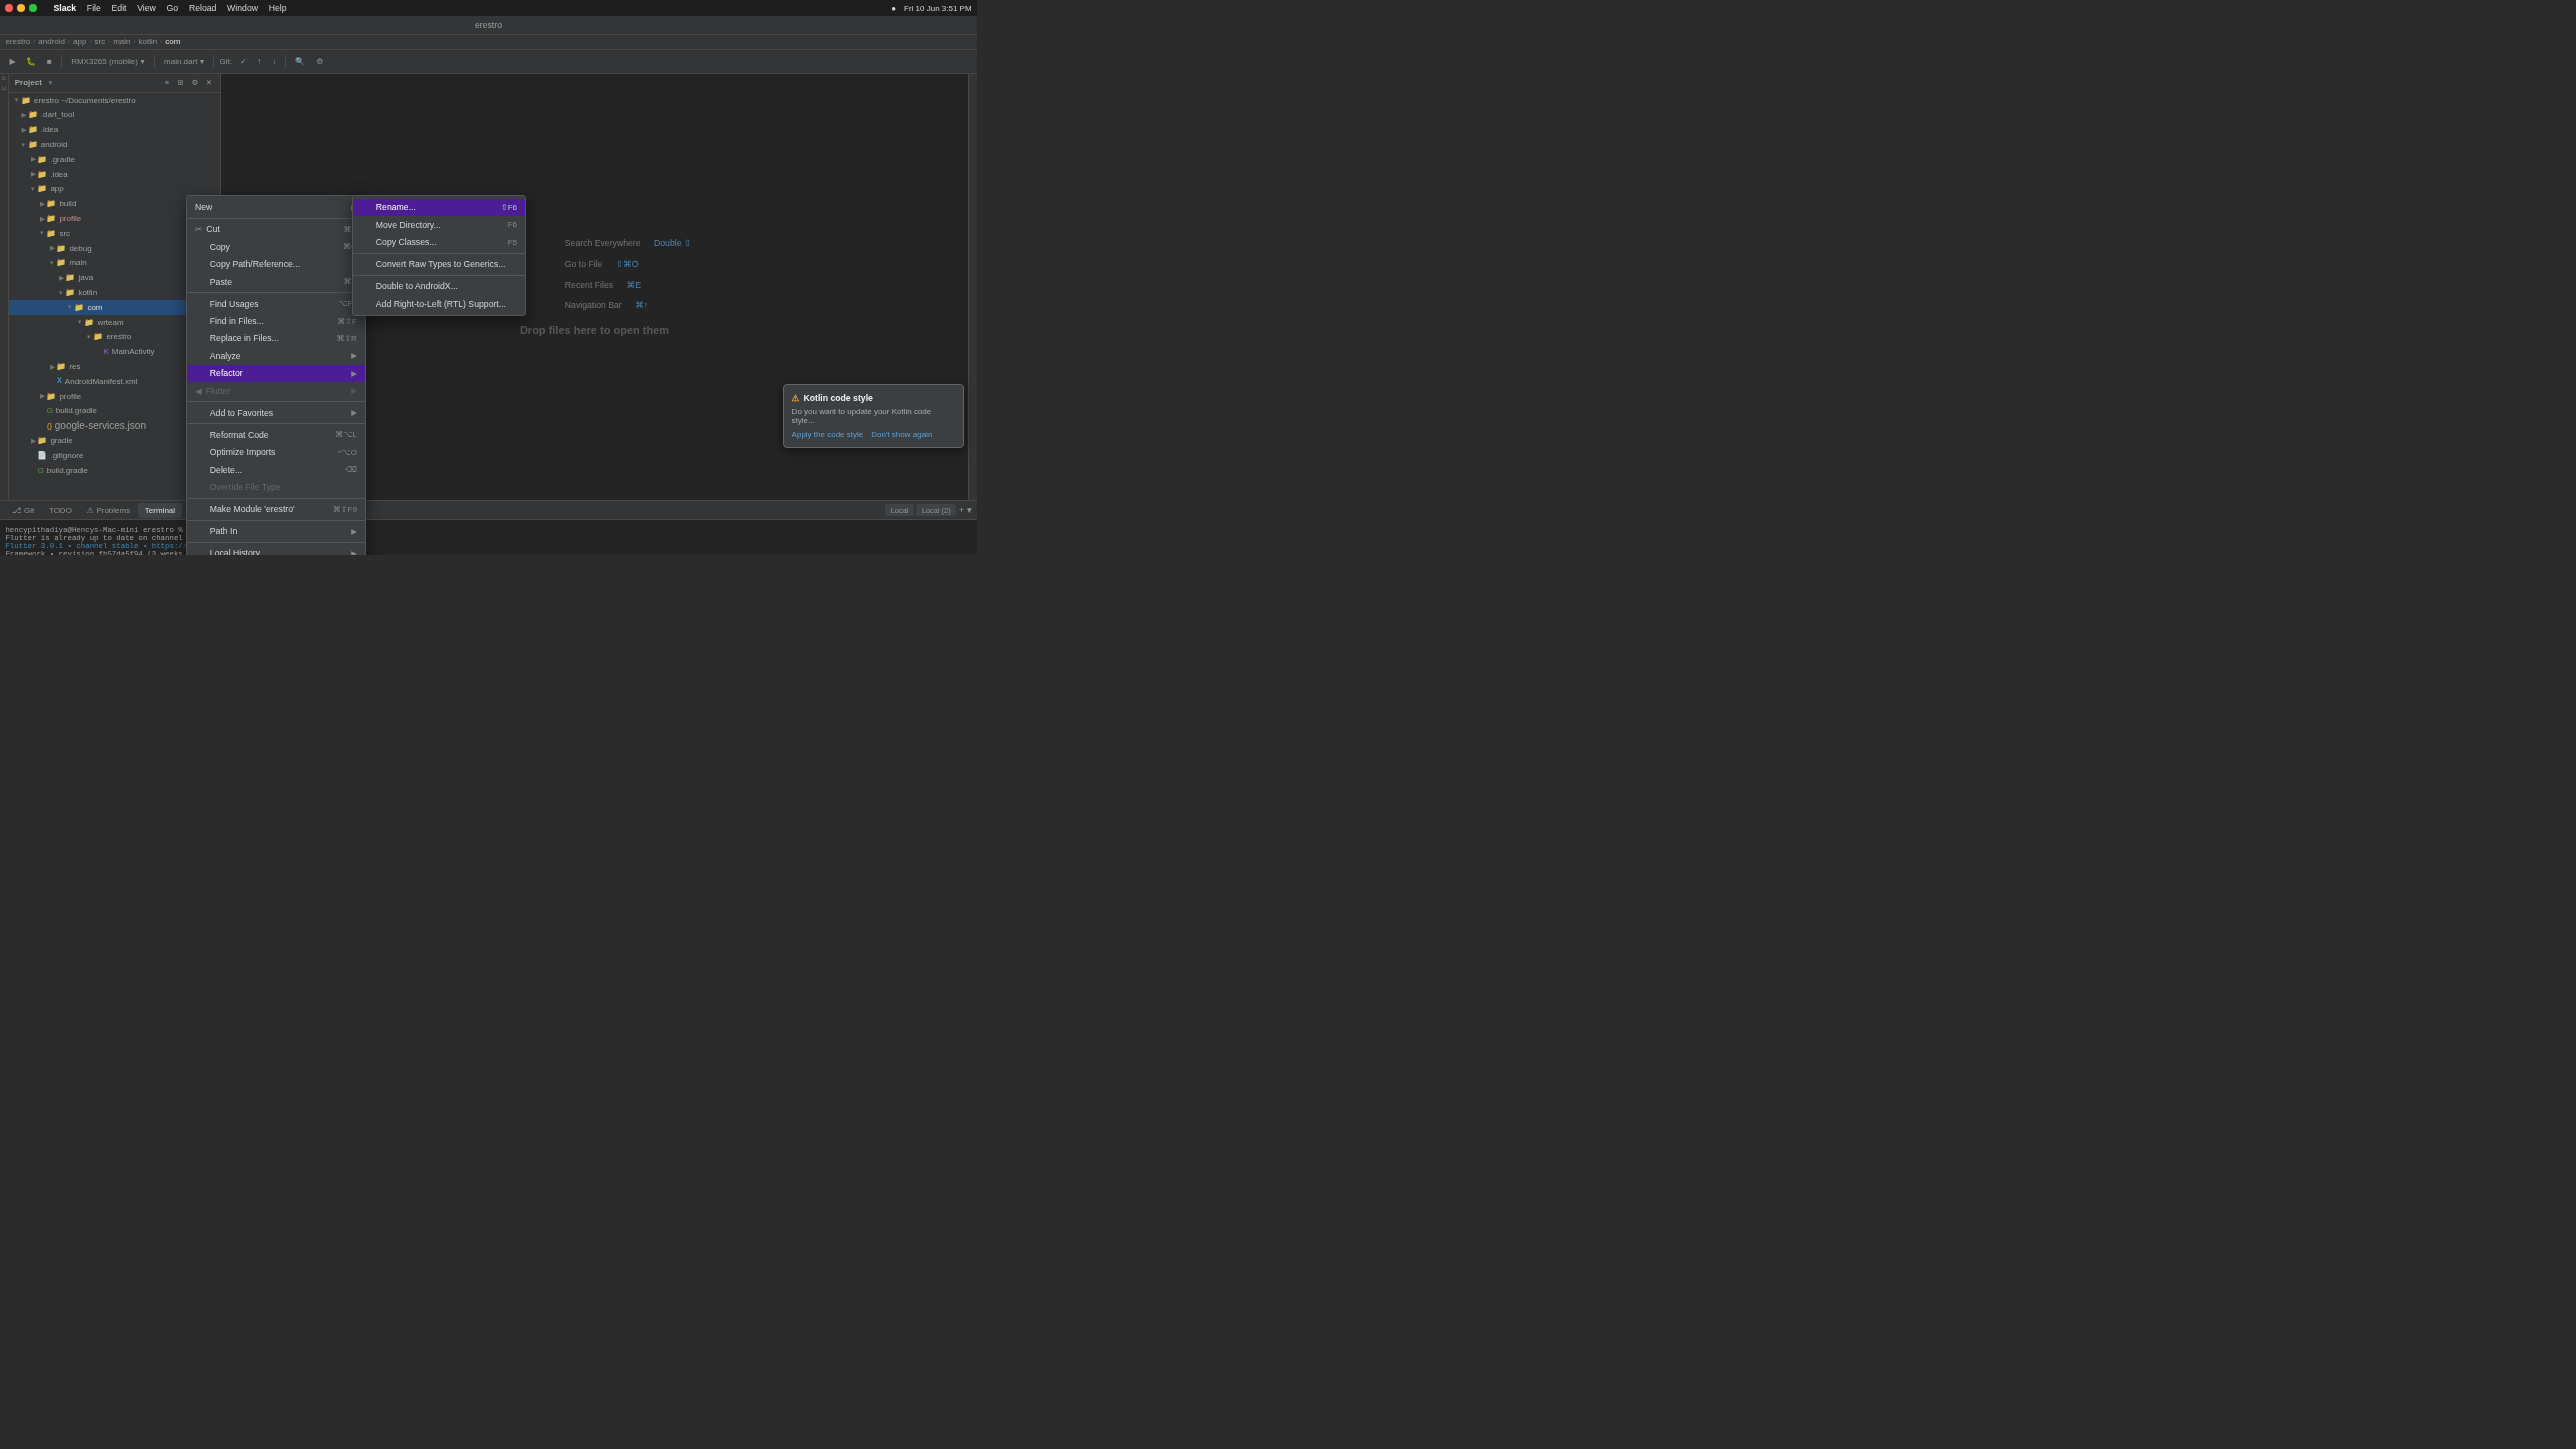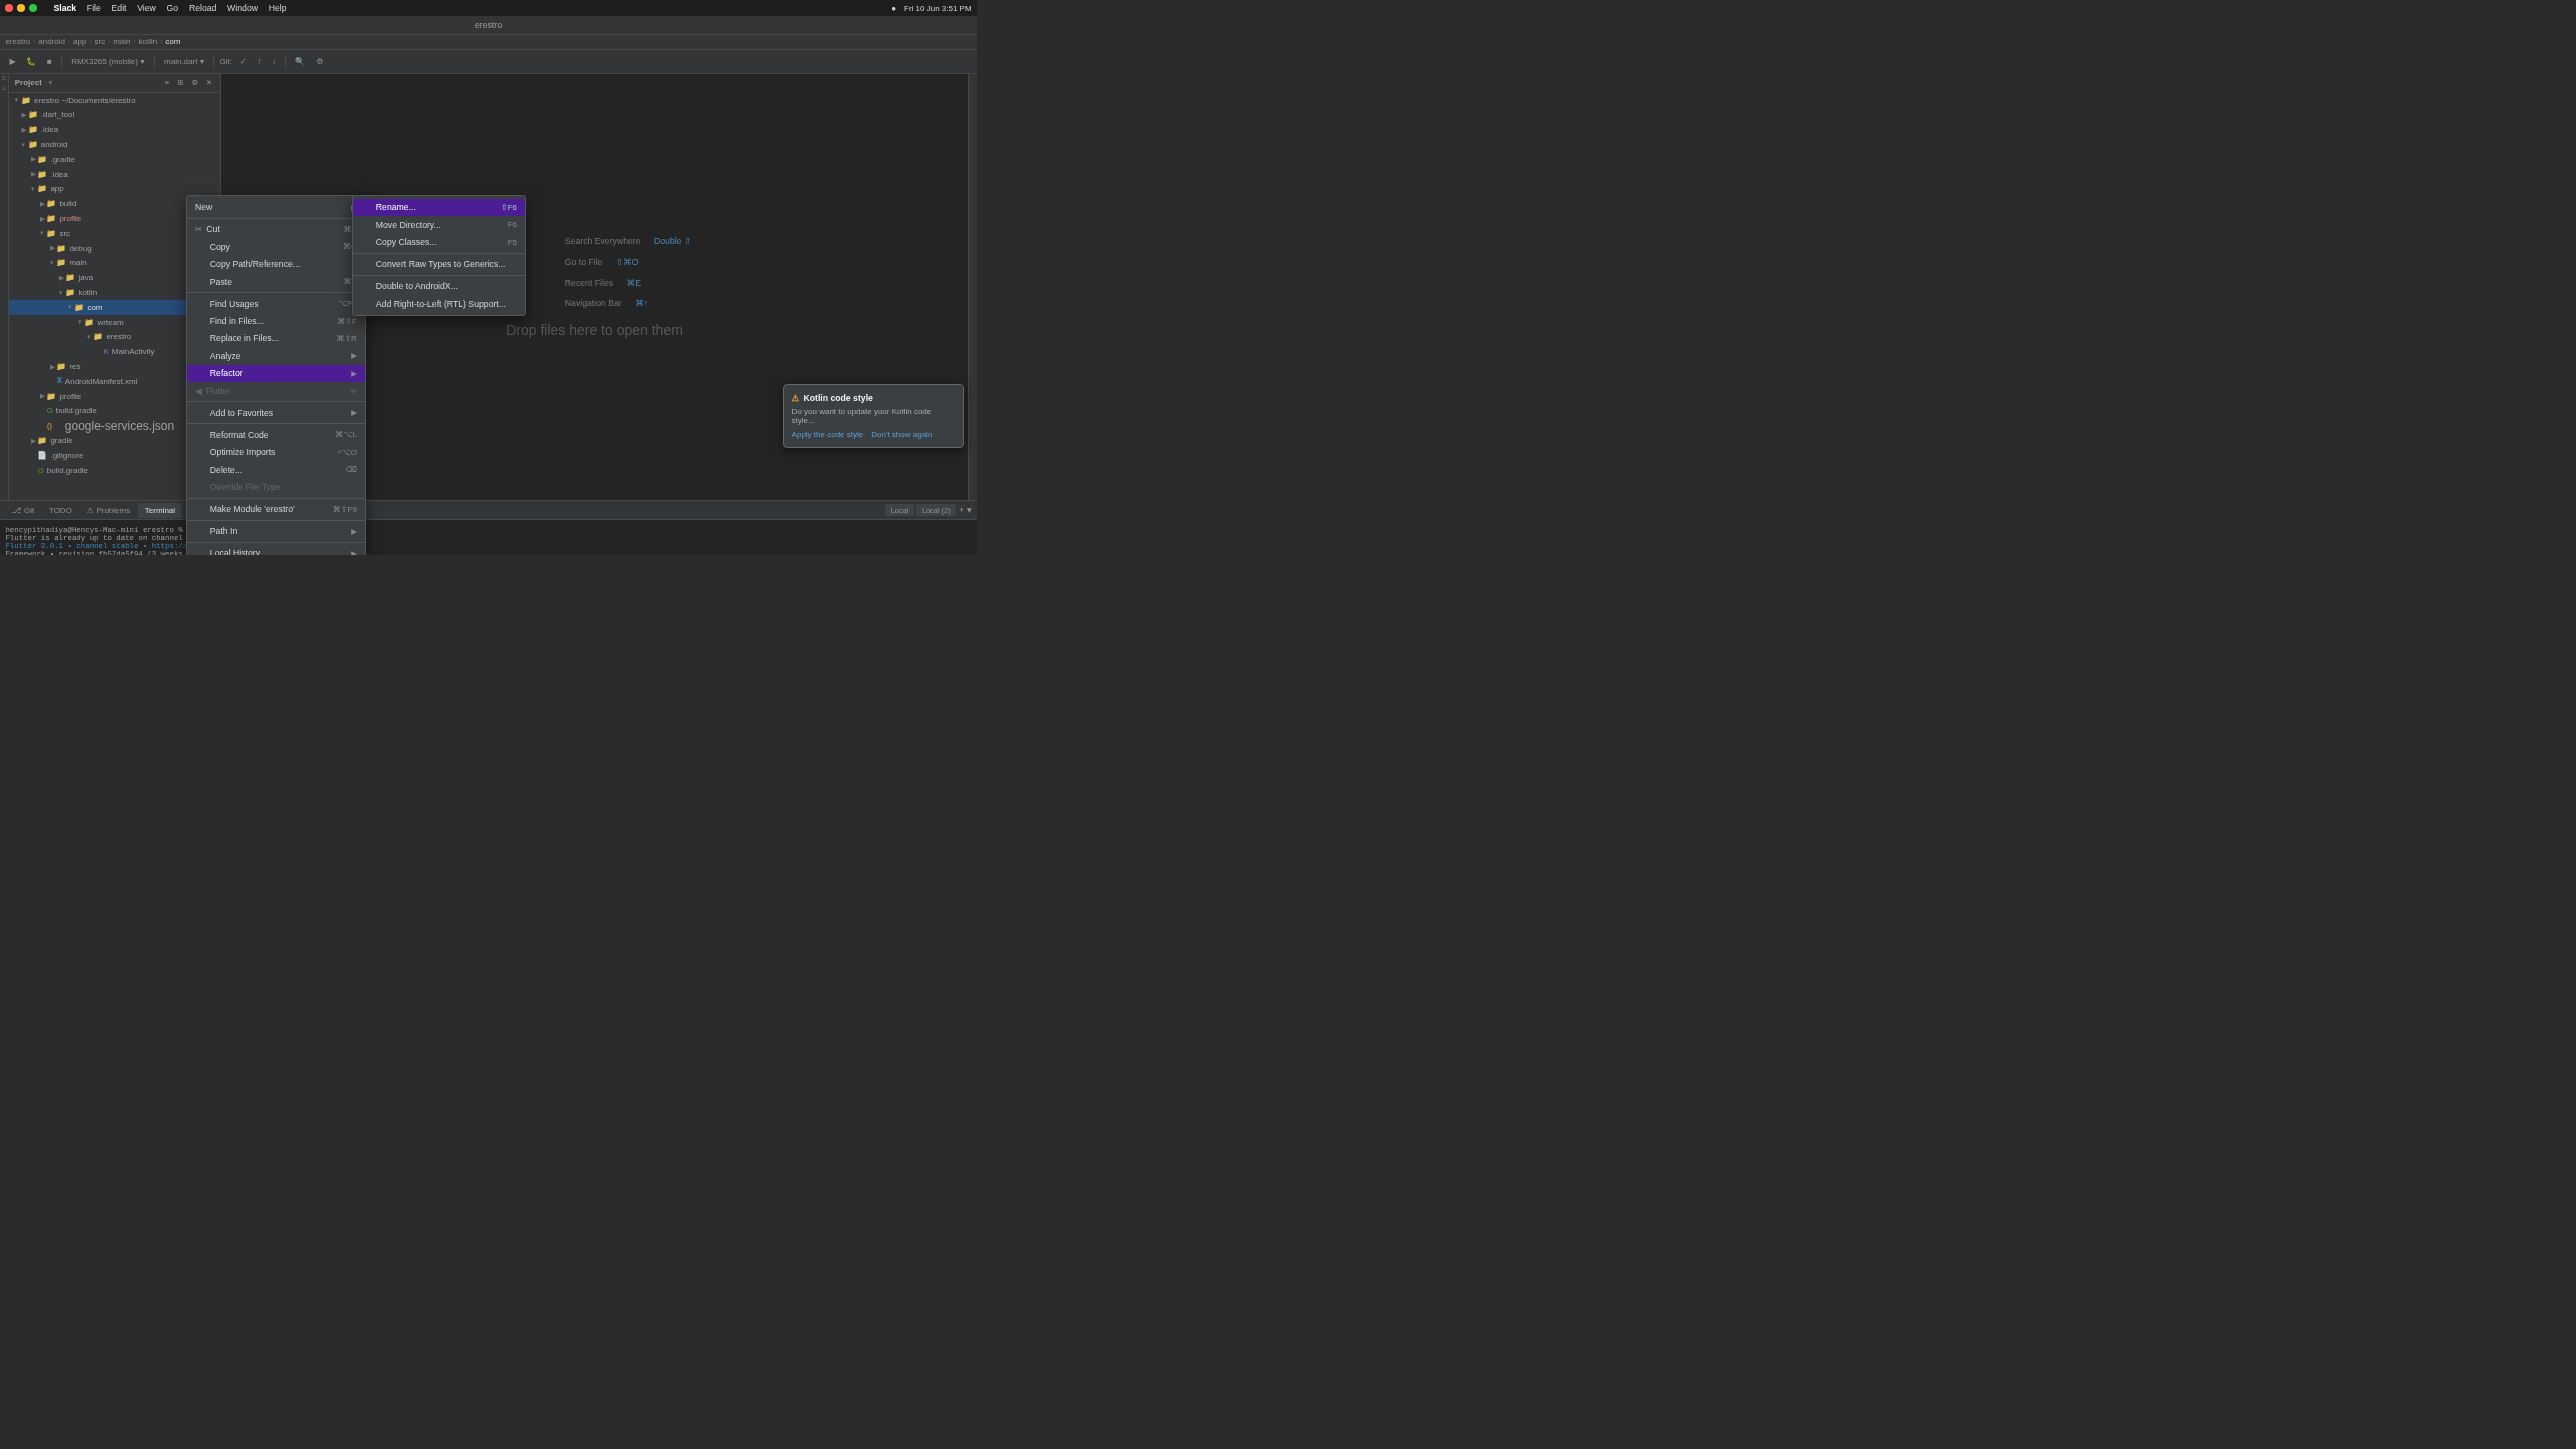--- a/index.html
+++ b/index.html
@@ -179,21 +179,22 @@
       background: #2b2b2b;
       display: flex;
       flex-direction: column;
       align-items: center;
       justify-content: center;
       gap: 13.4px;
       position: relative;
     }
     .drop-hint {
       color: #666;
-      font-size: 14px;
+      font-size: 11px;
+      font-weight: bold;
     }
     .shortcut-row {
       display: flex;
       align-items: center;
       gap: 13.4px;
       color: #888;
       font-size: 8.7px;
     }
     .shortcut-key {
       color: #5a9fd4;
@@ -641,21 +642,21 @@
         <span class="indent" style="width:28px;"></span>
         <span class="tree-arrow" style="color:transparent;">▶</span>
         <span class="tree-icon gradle-icon">G</span>
         <span style="font-size:8px;">build.gradle</span>
       </div>
 
       <div class="tree-item">
         <span class="indent" style="width:28px;"></span>
         <span class="tree-arrow" style="color:transparent;">▶</span>
         <span class="tree-icon" style="color:#f0c040;">{}</span>
-        <span style="font-size:12px;margin-left:10px;">google-services.json</span>
+        <span style="font-size:10px;">google-services.json</span>
       </div>
 
       <div class="tree-item">
         <span class="indent" style="width:19px;"></span>
         <span class="tree-arrow">▶</span>
         <span class="tree-icon folder-icon">📁</span>
         <span style="font-size:8px;">gradle</span>
       </div>
 
       <div class="tree-item">

